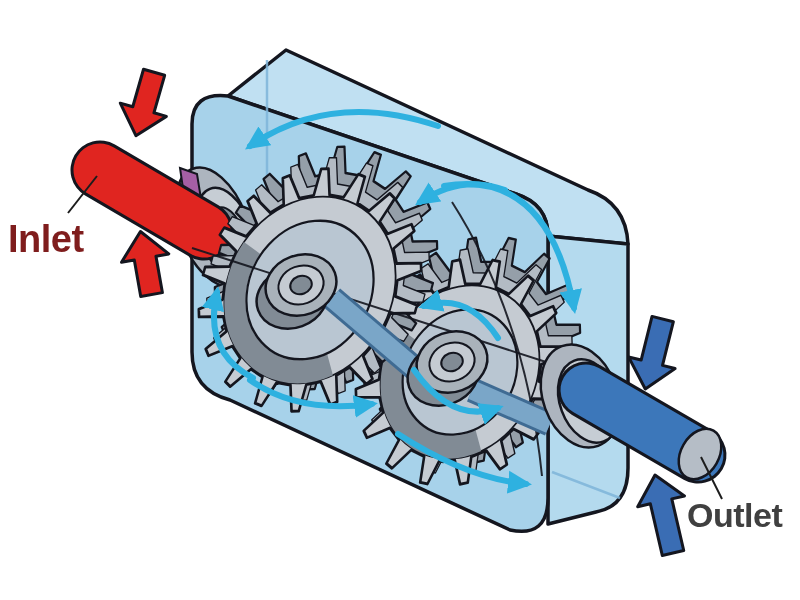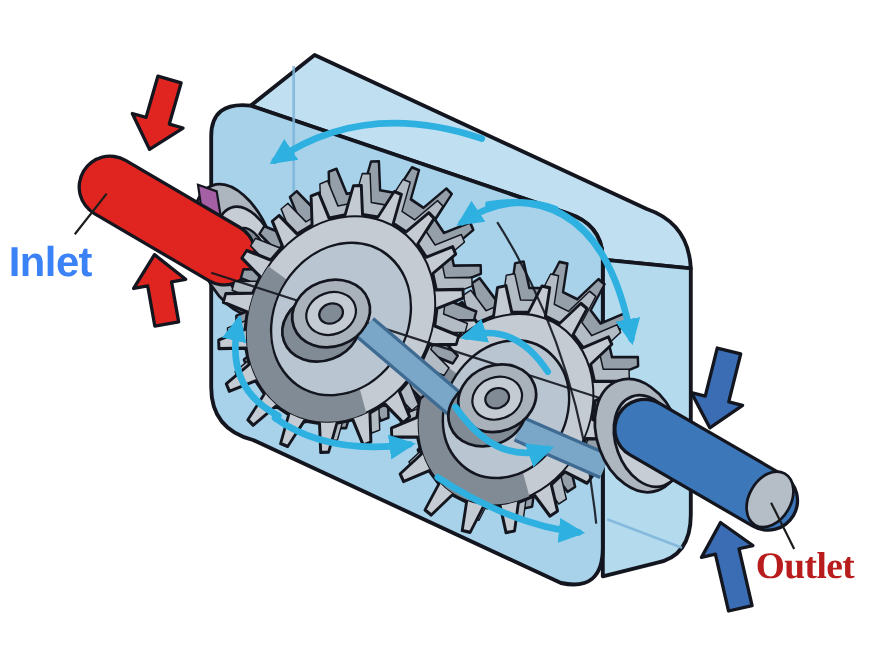--- a/index.html
+++ b/index.html
@@ -103,15 +103,15 @@
           <polygon points="-11.0,-33.0 11.0,-33.0 11.0,6.0 24.0,6.0 0.0,33.0 -24.0,6.0 -11.0,6.0" transform="translate(145 104) rotate(16)" fill="#e02520" stroke="#14161f" stroke-width="3" stroke-linejoin="round"></polygon>
           <polygon points="-11.0,-32.0 11.0,-32.0 11.0,5.0 24.0,5.0 0.0,32.0 -24.0,5.0 -11.0,5.0" transform="translate(146 263) rotate(170)" fill="#e02520" stroke="#14161f" stroke-width="3" stroke-linejoin="round"></polygon>
         </g>
         <g>
           <polygon points="-11.0,-36.0 11.0,-36.0 11.0,9.0 24.0,9.0 0.0,36.0 -24.0,9.0 -11.0,9.0" transform="translate(654 354) rotate(14)" fill="#3a6db4" stroke="#14161f" stroke-width="3" stroke-linejoin="round"></polygon>
           <polygon points="-11.0,-40.0 11.0,-40.0 11.0,13.0 24.0,13.0 0.0,40.0 -24.0,13.0 -11.0,13.0" transform="translate(664 514) rotate(167)" fill="#3a6db4" stroke="#14161f" stroke-width="3" stroke-linejoin="round"></polygon>
         </g>
         <line x1="68" y1="213" x2="97" y2="176" stroke="#1c1c1c" stroke-width="2"></line>
         <line x1="701" y1="457" x2="722" y2="499" stroke="#1c1c1c" stroke-width="2"></line>
       </svg></div>
-  <div class="label" id="inlet-label" style="color: #3b82f6;">Inlet</div>
-  <div class="label" id="outlet-label" style="color: #b91c1c; font-family: Liberation Serif, serif;">Outlet</div>
+  <div class="label" id="inlet-label" style="color: #7f1d1d;">Inlet</div>
+  <div class="label" id="outlet-label" style="color: #404040;">Outlet</div>
 </div>
 
 </body></html>

